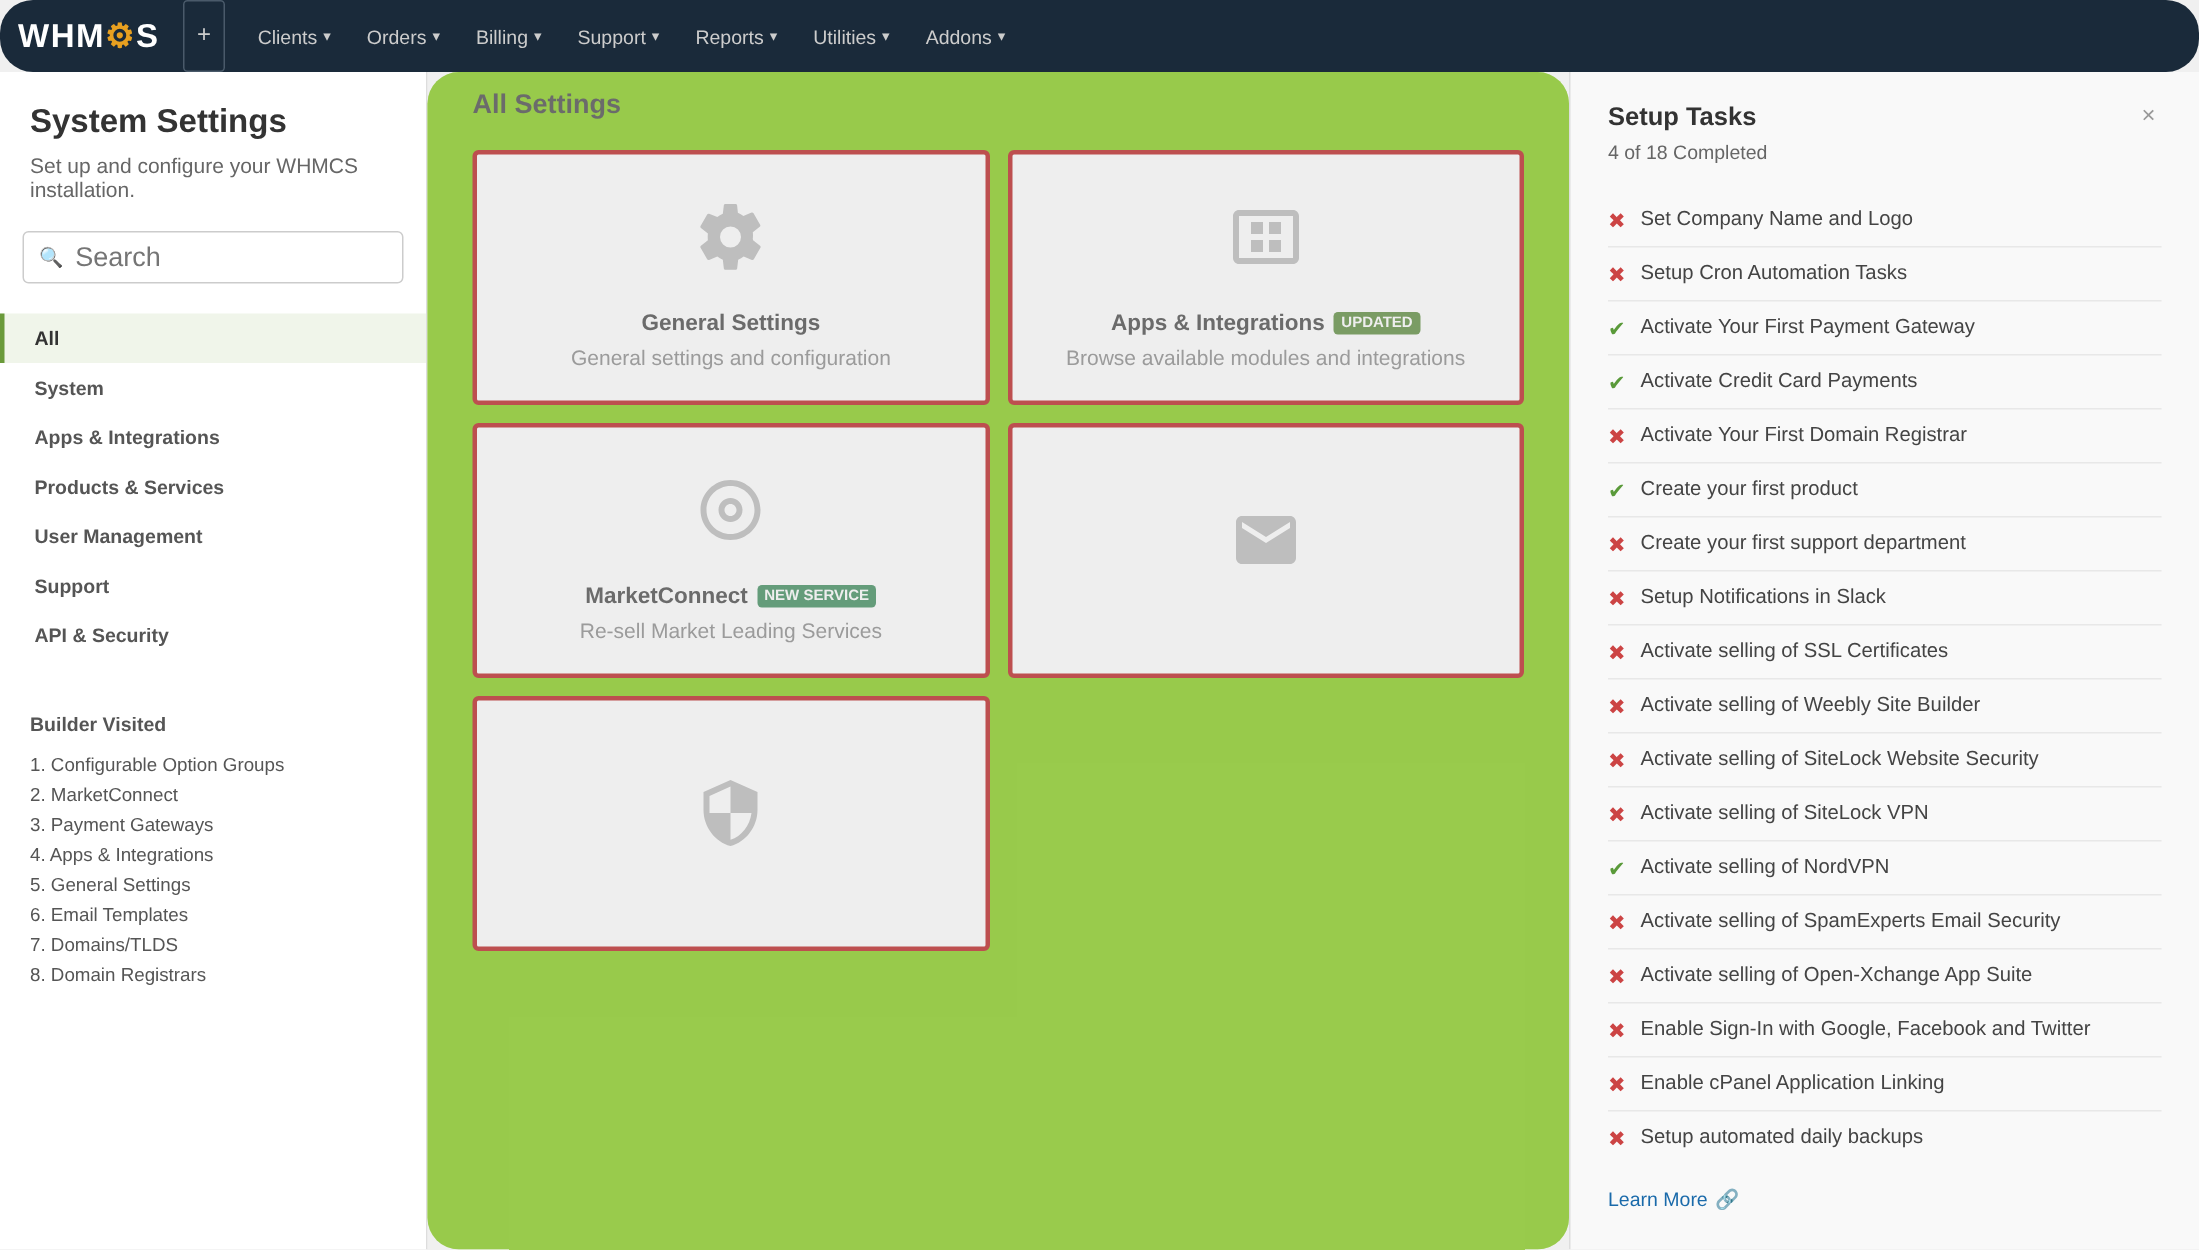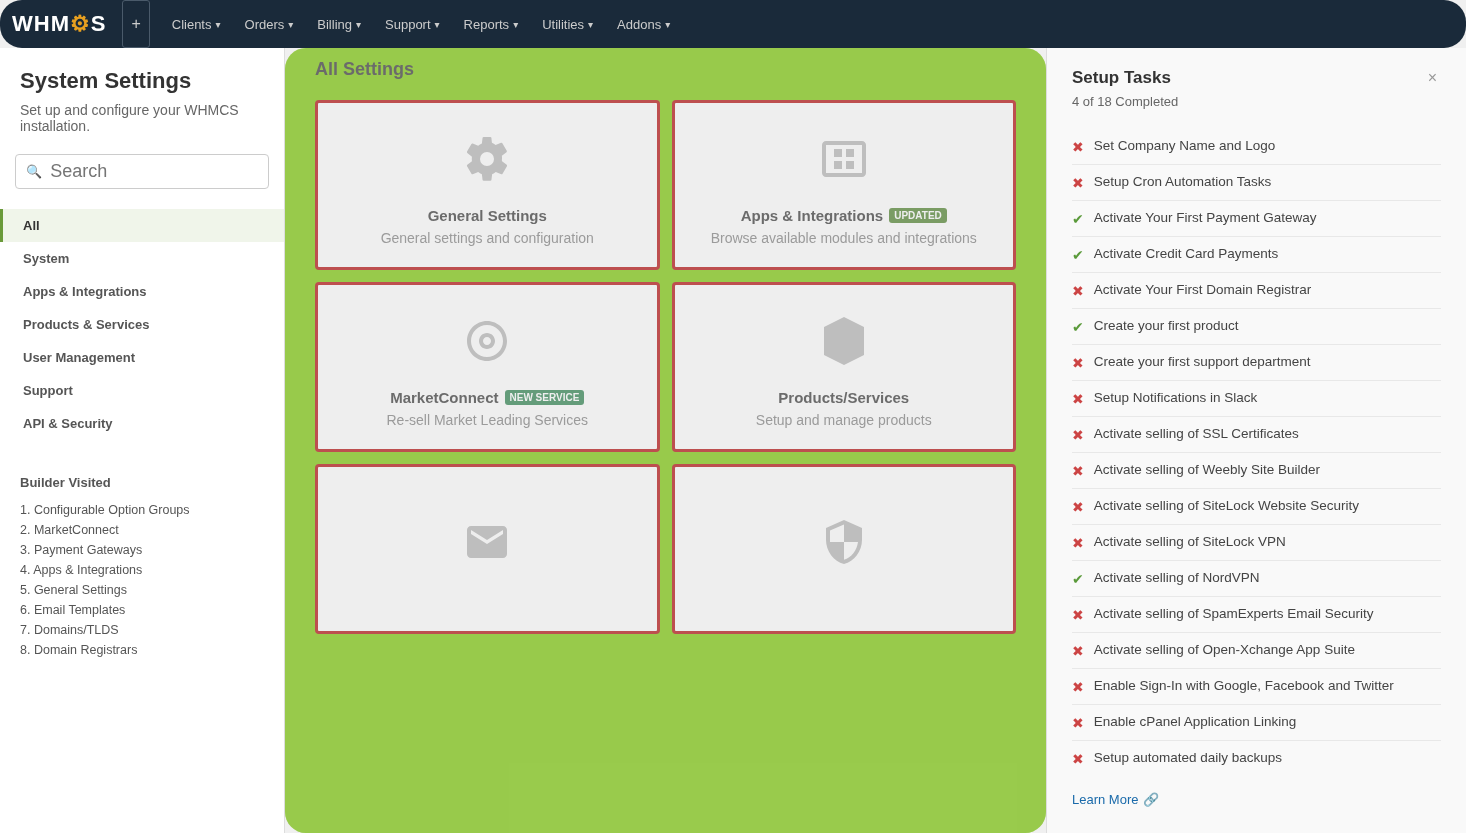--- a/index.html
+++ b/index.html
@@ -365,27 +365,20 @@
         </div>
         <div class="card">
           <div class="card-icon"><svg class="svg-icon" viewBox="0 0 24 24" xmlns="http://www.w3.org/2000/svg">
               <path d="M12 2C6.48 2 2 6.48 2 12s4.48 10 10 10 10-4.48 10-10S17.52 2 12 2zm0 18c-4.42 0-8-3.58-8-8s3.58-8 8-8 8 3.58 8 8-3.58 8-8 8zm0-12c-2.21 0-4 1.79-4 4s1.79 4 4 4 4-1.79 4-4-1.79-4-4-4zm0 6c-1.1 0-2-.9-2-2s.9-2 2-2 2 .9 2 2-.9 2-2 2z"></path>
             </svg></div>
           <div class="card-title">MarketConnect<span class="badge badge-new">NEW SERVICE</span></div>
           <div class="card-desc">Re-sell Market Leading Services</div>
         </div>
         <div class="card">
           <div class="card-icon"><svg class="svg-icon" viewBox="0 0 24 24" xmlns="http://www.w3.org/2000/svg">
-              <path d="M20 7l-8-4-8 4v2l8 4 8-4V7zm-8 9l-6-3v3l6 3 6-3v-3l-6 3zm0-16L2 5v14l10 5 10-5V5L12 0z"></path>
-            </svg></div>
-          <div class="card-title">Products/Services</div>
-          <div class="card-desc">Setup and manage products</div>
-        </div>
-        <div class="card">
-          <div class="card-icon"><svg class="svg-icon" viewBox="0 0 24 24" xmlns="http://www.w3.org/2000/svg">
               <path d="M20 4H4c-1.1 0-2 .9-2 2v12c0 1.1.9 2 2 2h16c1.1 0 2-.9 2-2V6c0-1.1-.9-2-2-2zm0 4l-8 5-8-5V6l8 5 8-5v2z"></path>
             </svg></div>
         </div>
         <div class="card">
           <div class="card-icon"><svg class="svg-icon" viewBox="0 0 24 24" xmlns="http://www.w3.org/2000/svg">
               <path d="M12 1L3 5v6c0 5.55 3.84 10.74 9 12 5.16-1.26 9-6.45 9-12V5l-9-4zm0 10.99h7c-.53 4.12-3.28 7.79-7 8.94V12H5V6.3l7-3.11v8.8z"></path>
             </svg></div>
         </div>
       </div>
   </main>

